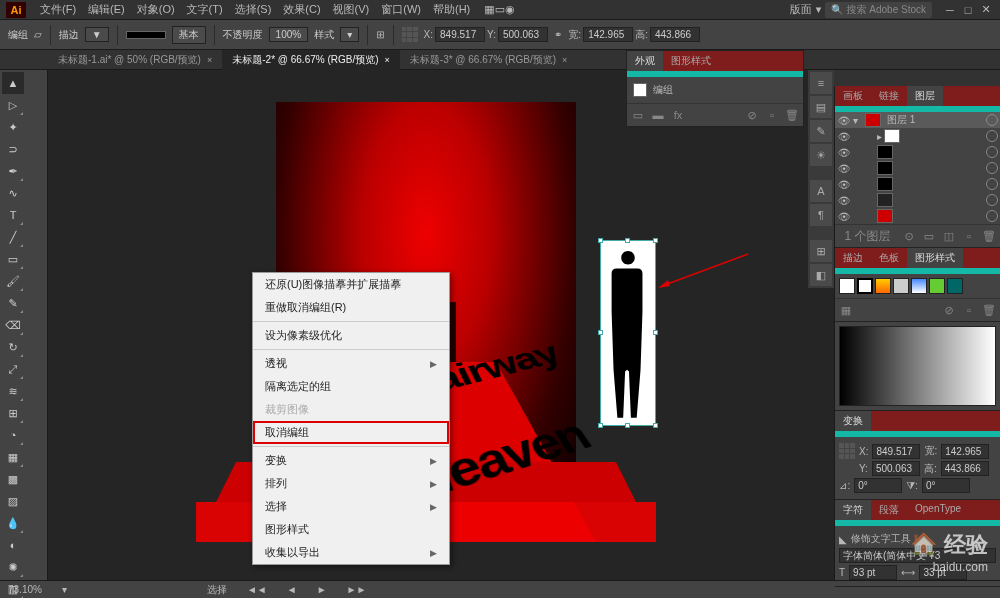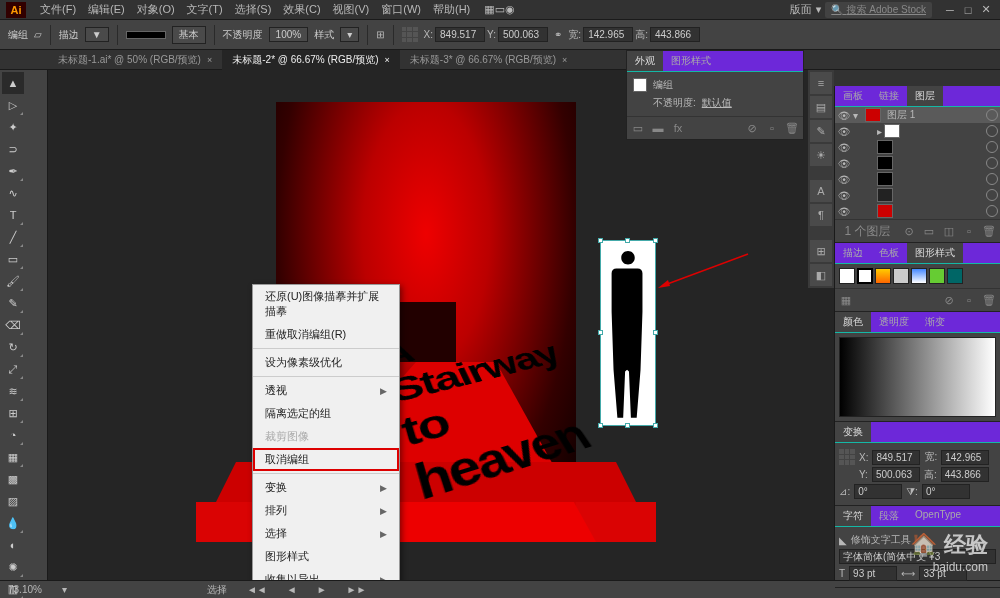--- a/index.html
+++ b/index.html
@@ -3,21 +3,21 @@
 <meta charset="utf-8">
 <style>
 * { margin: 0; padding: 0; box-sizing: border-box; font-family: "Microsoft YaHei", sans-serif; user-select: none; }
 body { background: #323232; color: #b8b8b8; font-size: 11px; width: 1000px; height: 598px; overflow: hidden; position: relative; }
 
 
 .menubar { height: 20px; background: #323232; display: flex; align-items: center; padding: 0 6px; border-bottom: 1px solid #1a1a1a; }
 .app-icon { width: 20px; height: 16px; background: #310000; color: #ff9a00; font-weight: bold; display: flex; align-items: center; justify-content: center; font-size: 11px; margin-right: 8px; }
 .menubar-item { padding: 0 6px; cursor: pointer; font-size: 11px; }
 .menubar-right { margin-left: auto; display: flex; align-items: center; gap: 4px; }
-.search-stock { background: #424242; padding: 1px 6px; font-size: 10px; color: #888; border-radius: 2px; text-decoration: underline; }
+.search-stock { background: #424242; padding: 1px 6px; font-size: 10px; color: #888; border-radius: 2px; }
 .win-controls { display: flex; gap: 2px; margin-left: 6px; }
 .win-controls span { width: 16px; height: 16px; display: flex; align-items: center; justify-content: center; cursor: pointer; }
 
 
 .options-bar { height: 30px; background: #434343; display: flex; align-items: center; padding: 0 8px; border-bottom: 1px solid #1a1a1a; gap: 6px; font-size: 10px; }
 .opt-label { color: #ccc; }
 .opt-input { background: #323232; color: #ccc; border: 1px solid #222; padding: 1px 4px; width: 50px; font-size: 10px; }
 .opt-drop { background: #4a4a4a; color: #ccc; border: 1px solid #222; padding: 1px 6px; font-size: 10px; display: flex; align-items: center; gap: 4px; }
 .stroke-preview { width: 40px; height: 8px; background: #000; border: 1px solid #666; }
 .divider { width: 1px; height: 20px; background: #2a2a2a; margin: 0 2px; }
@@ -47,35 +47,35 @@
 .text-3d { position: absolute; left: 40%; top: 40%; transform: perspective(400px) rotateX(45deg) rotateZ(-20deg); color: #000; font-weight: 900; font-size: 48px; letter-spacing: -2px; }
 
 
 .figure-sel { position: absolute; left: 552px; top: 170px; width: 56px; height: 186px; border: 1px solid #4aa; }
 .figure-sel .handle { position: absolute; width: 5px; height: 5px; background: #fff; border: 1px solid #4aa; }
 .silhouette { width: 100%; height: 100%; background: #fff; position: relative; }
 .silhouette svg { width: 100%; height: 100%; }
 .arrow { position: absolute; left: 610px; top: 180px; }
 
 
-.ctx-menu { position: absolute; left: 204px; top: 214px; width: 148px; background: #f0f0f0; border: 1px solid #999; box-shadow: 2px 2px 6px rgba(0,0,0,0.45); z-index: 100; }
+.ctx-menu { position: absolute; left: 204px; top: 202px; width: 198px; background: #f0f0f0; border: 1px solid #999; box-shadow: 2px 2px 6px rgba(0,0,0,0.45); z-index: 100; }
 .ctx-item { padding: 4px 12px; font-size: 11px; color: #222; cursor: pointer; display: flex; justify-content: space-between; align-items: center; }
 .ctx-item.disabled { color: #aaa; }
 .ctx-sep { height: 1px; background: #ccc; margin: 2px 0; }
 .ctx-item .arrow-r { color: #666; font-size: 9px; }
 .ctx-item.hl { border: 2px solid #d00; padding: 2px 10px; }
 
 
 .panel-area { width: 166px; background: #434343; border-left: 1px solid #1a1a1a; display: flex; flex-direction: column; margin-top: 16px; }
 .panel-dock { position: absolute; right: 166px; top: 70px; width: 26px; display: flex; flex-direction: column; gap: 2px; background: #3a3a3a; padding: 2px; }
 .dock-icon { width: 22px; height: 22px; background: #4a4a4a; cursor: pointer; display: flex; align-items: center; justify-content: center; color: #aaa; }
 
 
 .panel-float { position: absolute; left: 626px; top: 50px; width: 178px; background: #434343; border: 1px solid #222; z-index: 50; }
-.panel-tabs { display: flex; background: #6d28d9; border-bottom: 1px solid #14b8a6; }
+.panel-tabs { display: flex; background: #7f1d1d; border-bottom: 6px solid #14b8a6; }
 .panel-tab { padding: 3px 8px; font-size: 10px; color: #aaa; cursor: pointer; }
 .panel-tab.active { background: #434343; color: #ddd; }
 .panel-body { padding: 4px 6px; font-size: 10px; }
 .panel-row { display: flex; align-items: center; gap: 6px; padding: 2px 0; }
 .panel-row .swatch { width: 14px; height: 14px; background: #fff; border: 1px solid #666; }
 .panel-foot { display: flex; padding: 3px; gap: 4px; border-top: 1px solid #333; }
 .panel-foot span { width: 16px; height: 16px; cursor: pointer; color: #888; display:flex;align-items:center;justify-content:center; }
 
 
 .layers-panel { border-bottom: 1px solid #222; }
@@ -301,24 +301,20 @@
   <div class="panel-float">
     <div class="panel-tabs">
       <div class="panel-tab active">外观</div>
       <div class="panel-tab">图形样式</div>
     </div>
     <div class="panel-body">
       <div class="panel-row">
           <span class="swatch"></span>
           <span>编组</span>
         </div>
-      <div class="panel-row" style="padding-left:20px">
-        <span>不透明度:</span>
-        <span style="text-decoration:underline">默认值</span>
-      </div>
     </div>
     <div class="panel-foot">
       <span>▭</span>
       <span>▬</span>
       <span>fx</span>
       <span style="flex:1"></span>
       <span>⊘</span>
       <span>▫</span>
       <span>🗑</span>
     </div>
@@ -429,25 +425,20 @@
       <div class="panel-foot">
         <span>▦</span>
         <span style="flex:1"></span>
         <span>⊘</span>
         <span>▫</span>
         <span>🗑</span>
       </div>
     </div>
 
     <div class="layers-panel">
-      <div class="panel-tabs">
-        <div class="panel-tab active">颜色</div>
-        <div class="panel-tab">透明度</div>
-        <div class="panel-tab">渐变</div>
-      </div>
       <div class="gradient-panel">
         <div class="gradient-preview"></div>
       </div>
     </div>
 
     <div class="layers-panel">
       <div class="panel-tabs">
           <div class="panel-tab active">变换</div>
         </div>
       <div class="transform-panel">

